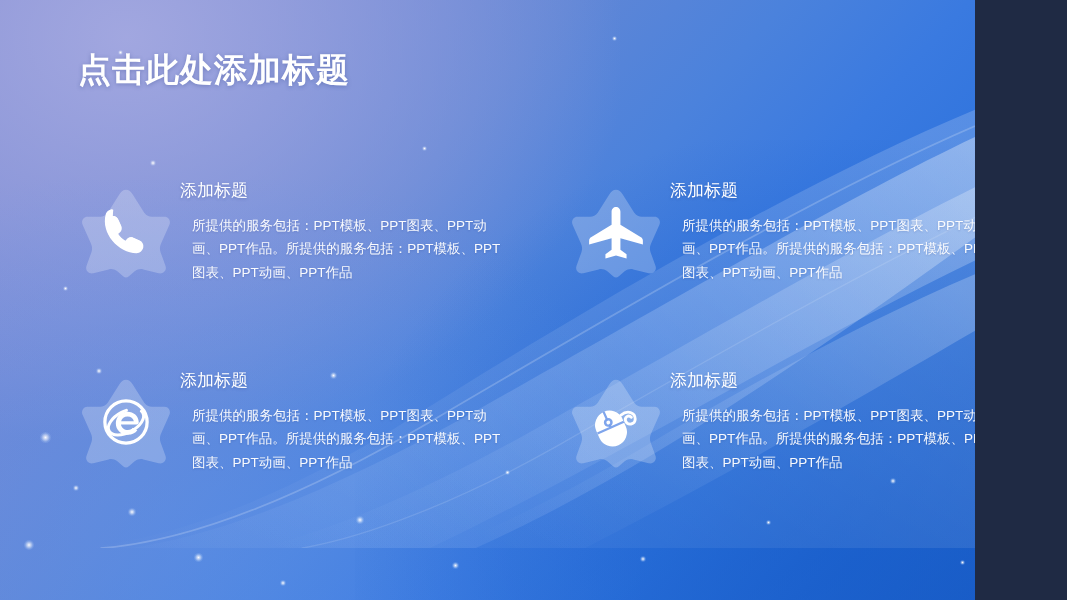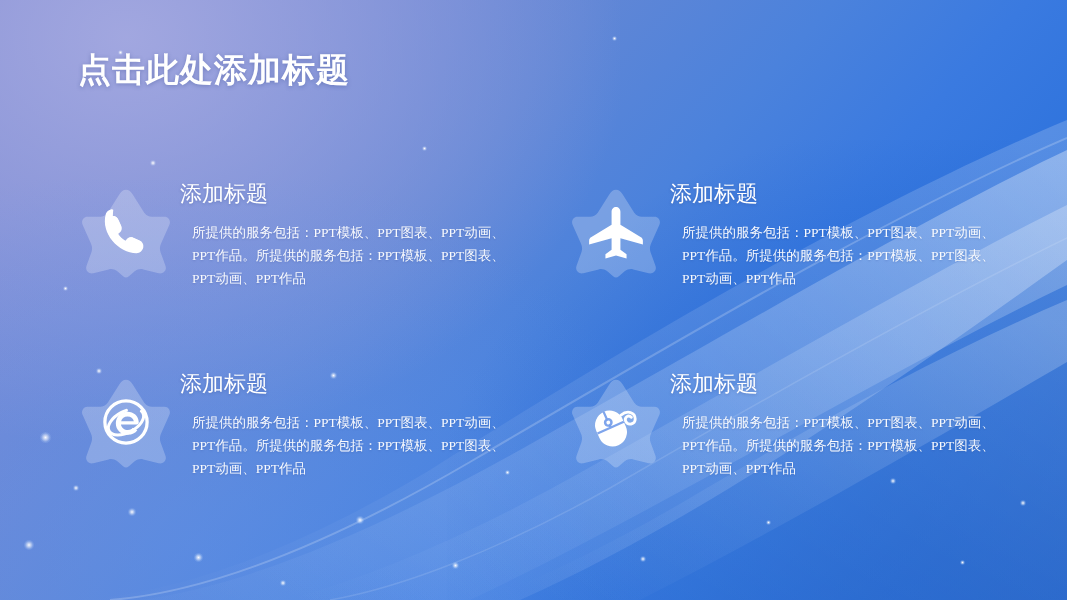--- a/index.html
+++ b/index.html
@@ -2,24 +2,24 @@
 <html><head>
 <meta charset="utf-8">
 <style>
   html, body {
     margin: 0;
     padding: 0;
     background: #1f2a44;
   }
   .slide {
     position: relative;
-    width: 1067px;
+    width: 975px;
     height: 600px;
     overflow: hidden;
-    font-family: Liberation Serif, serif;
+    font-family: Liberation Sans, sans-serif;
     background: linear-gradient(132deg,
         #8089d0 0%,
         #7b8ad3 12%,
         #6f88d4 24%,
         #5f86d6 38%,
         #4b82dc 52%,
         #3a7ae0 64%,
         #2e73dd 76%,
         #2468d2 88%,
         #1c5ec6 100%);
@@ -109,21 +109,21 @@
     margin-right: 6px;
   }
   .badge svg { display: block; width: 96px; height: 96px; }
 
   .block-text {
     flex: 1 1 auto;
     min-width: 0;
     padding-top: 2px;
   }
   .block-heading {
-    font-size: 22px;
+    font-size: 17px;
     color: #ffffff;
     margin: 0 0 5px 0;
     line-height: 1.3;
     text-shadow: 0 1px 3px rgba(40,60,130,0.30);
   }
   .block-body {
     font-size: 13.5px;
     line-height: 1.72;
     color: rgba(255,255,255,0.96);
     margin: 12px;

